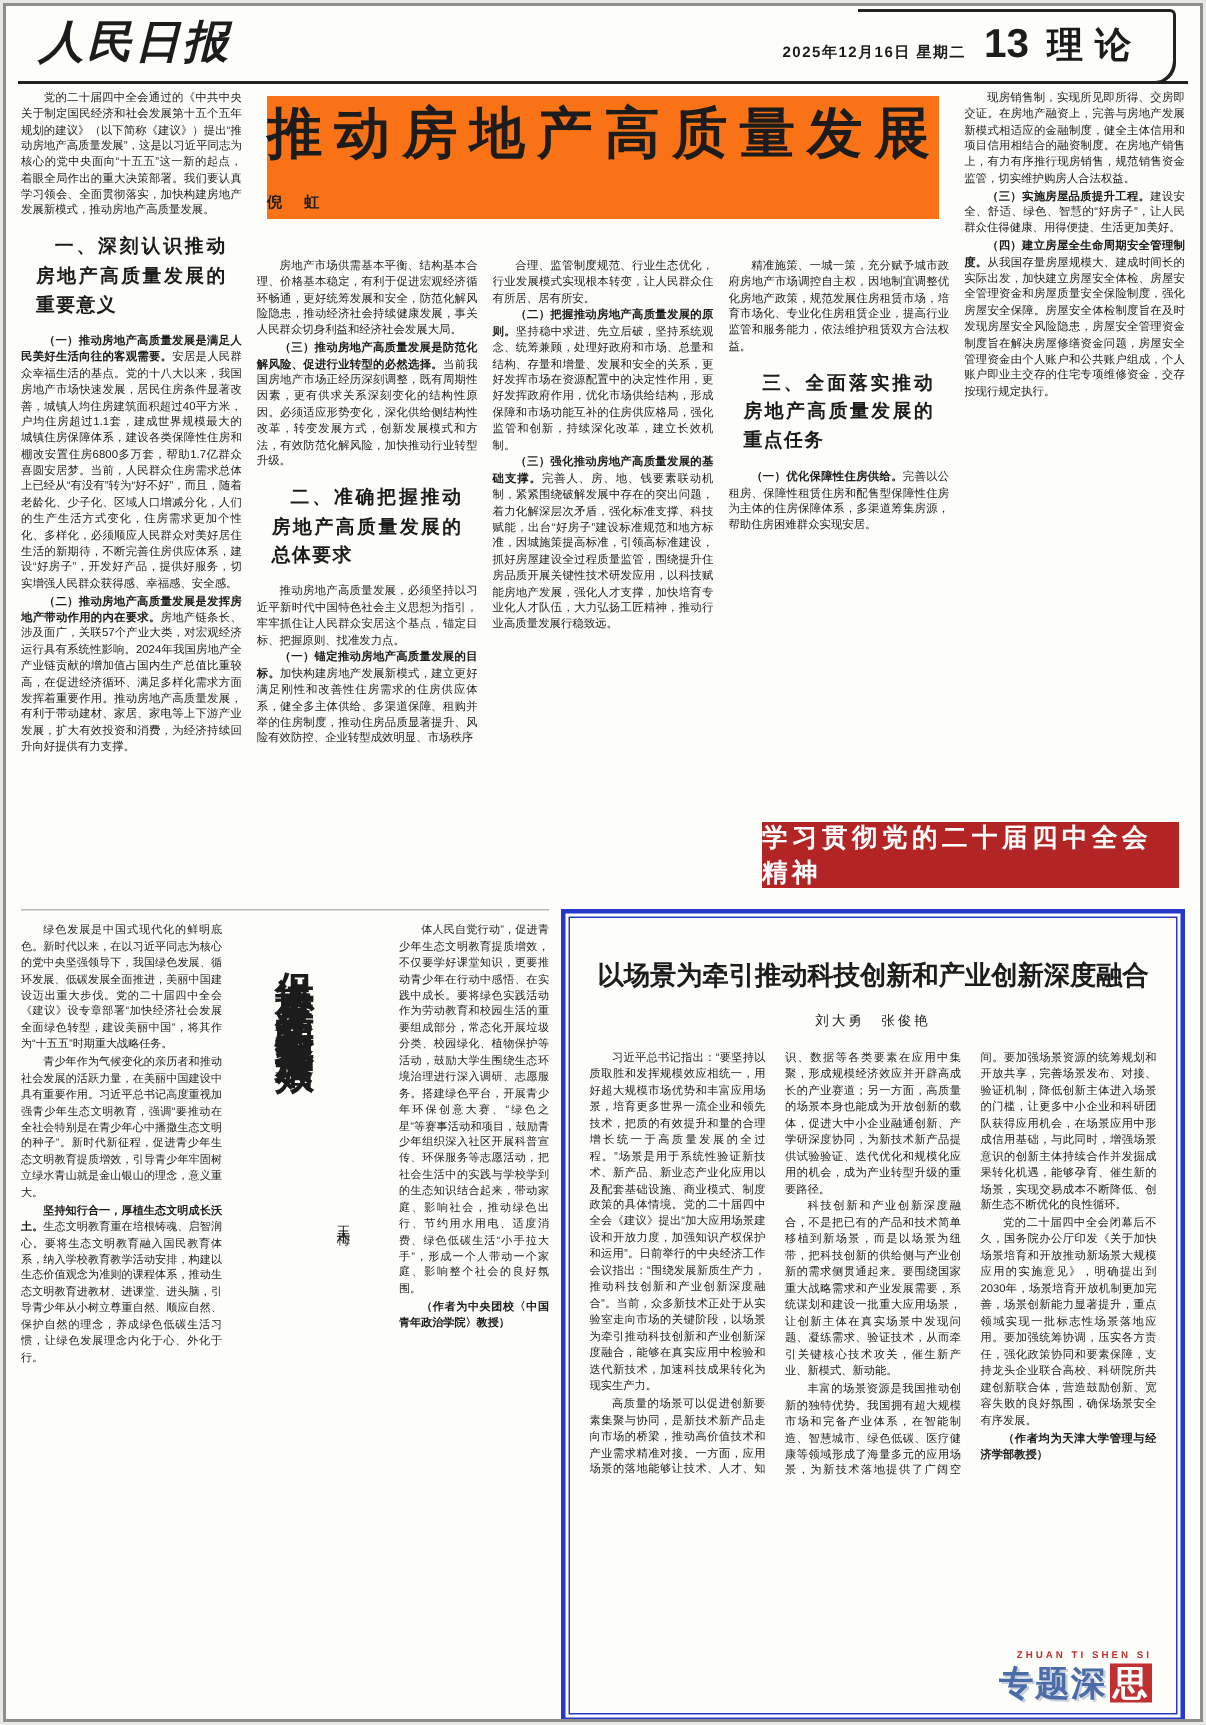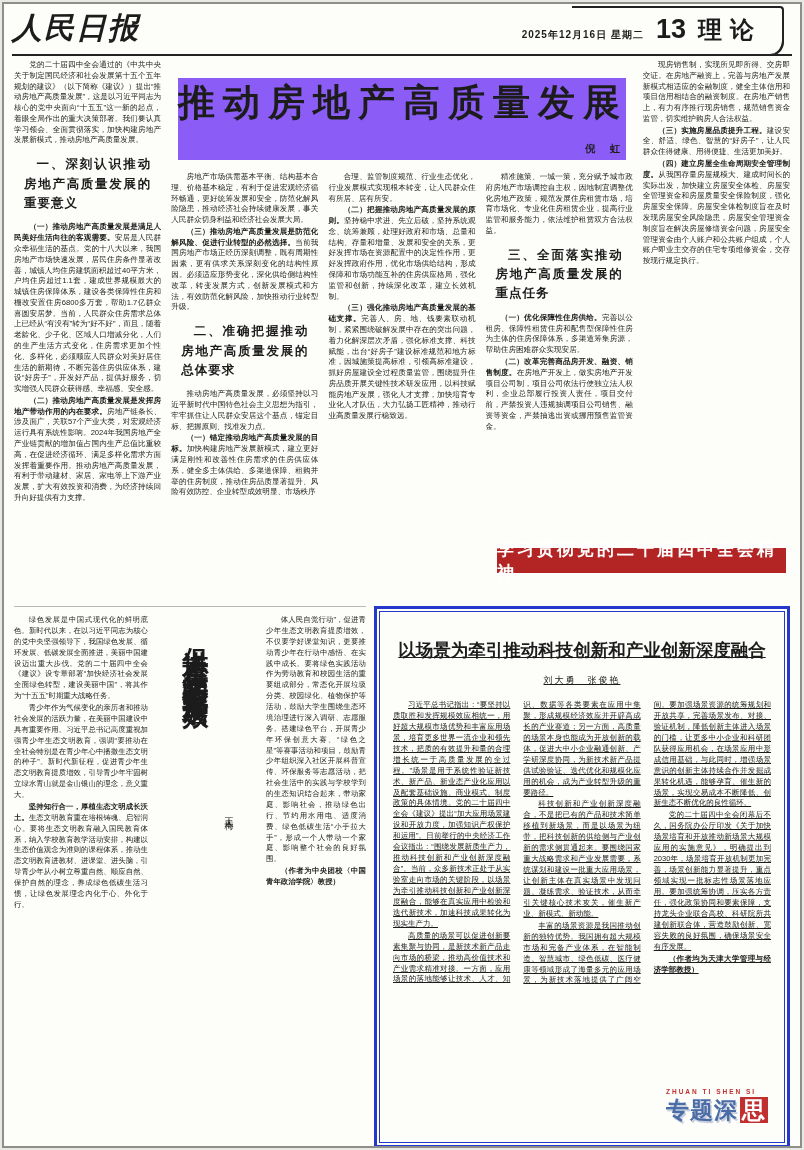--- a/index.html
+++ b/index.html
@@ -1,70 +1,70 @@
 <!DOCTYPE html>
 <html><head>
 <meta charset="utf-8">
 <style>
   html,body{margin:0;padding:0;background:#e8e8e4;}
   .page{position:relative;width:800px;height:1146px;margin:2px auto;background:#fdfdfa;
         border:2px solid #8f8f8a;box-sizing:border-box;overflow:hidden;
         font-family:"Liberation Sans",sans-serif;color:#1c1c1c;}
   
   .header{position:relative;height:50px;margin:0 8px;border-bottom:2px solid #222;}
-  .masthead{position:absolute;left:0;top:4px;font-family:Liberation Serif, serif;
+  .masthead{position:absolute;left:14px;top:4px;font-family:Liberation Serif, serif;
             font-weight:900;font-style:italic;font-size:30px;letter-spacing:2px;}
   .head-right{position:absolute;right:30px;top:10px;display:flex;align-items:baseline;gap:12px;}
   .pub-date{font-size:10px;font-weight:bold;letter-spacing:1px;}
   .page-num{font-size:27px;font-weight:900;}
   .section-name{font-size:24px;font-weight:900;letter-spacing:8px;}
   .corner{position:absolute;top:2px;right:8px;width:210px;height:46px;
           border-top:2px solid #222;border-right:2px solid #222;border-top-right-radius:4px;
           border-bottom-right-radius:14px;pointer-events:none;}
   .corner:after{content:"";position:absolute;right:-2px;bottom:-2px;width:14px;height:14px;
           border-right:2px solid #222;border-bottom:2px solid #222;border-bottom-right-radius:14px;}
   
   .top-article{position:relative;height:540px;margin:4px 10px 0;display:grid;
                grid-template-columns:repeat(5,1fr);gap:10px;overflow:hidden;}
-  .headline-block{position:absolute;left:164px;right:164px;top:18px;z-index:2;
-                  background:#8b5cf6;text-align:right;padding-bottom:4px;}
+  .headline-block{position:absolute;left:164px;right:164px;top:4px;z-index:2;
+                  background:#f97316;text-align:left;padding-bottom:4px;}
   .main-title{font-size:37px;font-weight:900;letter-spacing:8px;white-space:nowrap;}
   .main-byline{margin-top:14px;font-size:10px;letter-spacing:6px;font-weight:bold;}
   .tcol{font-size:7.6px;line-height:1.42;text-align:justify;overflow:hidden;height:540px;}
   .tcol.offset{padding-top:112px;box-sizing:border-box;}
   .tcol.short{height:482px;}
   .para{margin:0 0 1px;text-indent:2em;}
   .lead{font-weight:bold;}
   .note{font-weight:bold;}
   .col-heading{font-size:12.5px;font-weight:900;line-height:1.55;margin:9px 2px;
                padding:0 8px;letter-spacing:1px;text-indent:1em;}
-  .banner{position:absolute;left:483px;right:4px;top:488px;height:25px;z-index:3;
+  .banner{position:absolute;left:494px;right:4px;top:488px;height:44px;z-index:3;
           background:#b32424;color:#ffffff;display:flex;align-items:center;justify-content:center;
           font-size:17px;font-weight:900;letter-spacing:3px;}
   
   .bottom{display:flex;gap:8px;margin:6px 10px 0;height:542px;}
   .left-art{width:352px;flex:0 0 352px;display:flex;gap:13px;position:relative;
             border-top:1px solid #b9b9b4;padding-top:8px;box-sizing:border-box;justify-content:center;}
   .lcol{font-size:7.4px;line-height:1.47;text-align:justify;overflow:hidden;}
   .lcol-a{width:134px;flex:0 0 134px;}
   .lcol-b{flex:1;padding-bottom:2px;}
   .vband{width:92px;flex:0 0 92px;display:flex;justify-content:center;gap:8px;}
   .vtitle{writing-mode:vertical-rl;font-family:"DejaVu Serif",serif;font-weight:900;
           font-size:26px;letter-spacing:4px;margin-top:12px;}
   .vauthor{writing-mode:vertical-rl;font-size:9px;letter-spacing:2px;margin-top:195px;}
   
   .blue-box{flex:1;border:3px solid #2638cc;padding:2px;box-sizing:border-box;position:relative;}
   .blue-inner{border:1px solid #2638cc;height:100%;box-sizing:border-box;
-              padding:26px 13px 10px;position:relative;overflow:hidden;text-decoration:underline;}
+              padding:26px 13px 10px;position:relative;overflow:hidden;}
   .bb-title{text-align:center;font-family:"DejaVu Serif",serif;font-weight:900;font-size:17.5px;
             white-space:nowrap;}
   .bb-byline{text-align:center;font-size:9px;letter-spacing:2px;margin-top:12px;}
   .bb-body{margin-top:13px;column-count:3;column-gap:13px;height:396px;
            font-size:7.5px;line-height:1.46;text-align:justify;overflow:hidden;}
-  .badge{position:absolute;right:16px;bottom:16px;text-align:left;z-index:4;}
+  .badge{position:absolute;right:16px;bottom:4px;text-align:right;z-index:4;}
   .badge-en{color:#c03030;font-size:6.5px;font-weight:bold;letter-spacing:2px;}
   .badge-cn{font-size:23px;font-weight:900;color:#4a6da7;letter-spacing:1px;
             text-shadow:1.5px 1.5px 0 #c9cfdd;}
   .badge-cn .last{color:#fff;background:#c03030;text-shadow:none;padding:0 2px;margin-left:2px;}
 </style>
 </head>
 <body>
 
 <div class="page">
 
@@ -98,21 +98,20 @@
       </div>
     <div class="tcol offset">
         <p class="para">合理、监管制度规范、行业生态优化，行业发展模式实现根本转变，让人民群众住有所居、居有所安。</p>
         <p class="para"><span class="lead">（二）把握推动房地产高质量发展的原则。</span>坚持稳中求进、先立后破，坚持系统观念、统筹兼顾，处理好政府和市场、总量和结构、存量和增量、发展和安全的关系，更好发挥市场在资源配置中的决定性作用，更好发挥政府作用，优化市场供给结构，形成保障和市场功能互补的住房供应格局，强化监管和创新，持续深化改革，建立长效机制。</p>
         <p class="para"><span class="lead">（三）强化推动房地产高质量发展的基础支撑。</span>完善人、房、地、钱要素联动机制，紧紧围绕破解发展中存在的突出问题，着力化解深层次矛盾，强化标准支撑、科技赋能，出台“好房子”建设标准规范和地方标准，因城施策提高标准，引领高标准建设，抓好房屋建设全过程质量监管，围绕提升住房品质开展关键性技术研发应用，以科技赋能房地产发展，强化人才支撑，加快培育专业化人才队伍，大力弘扬工匠精神，推动行业高质量发展行稳致远。</p>
       </div>
     <div class="tcol offset short">
         <p class="para">精准施策、一城一策，充分赋予城市政府房地产市场调控自主权，因地制宜调整优化房地产政策，规范发展住房租赁市场，培育市场化、专业化住房租赁企业，提高行业监管和服务能力，依法维护租赁双方合法权益。</p>
         <div class="col-heading">三、全面落实推动房地产高质量发展的重点任务</div>
         <p class="para"><span class="lead">（一）优化保障性住房供给。</span>完善以公租房、保障性租赁住房和配售型保障性住房为主体的住房保障体系，多渠道筹集房源，帮助住房困难群众实现安居。</p>
-        <p class="para"><span class="lead">（二）改革完善商品房开发、融资、销售制度。</span>在房地产开发上，做实房地产开发项目公司制，项目公司依法行使独立法人权利，企业总部履行投资人责任，项目交付前，严禁投资人违规抽调项目公司销售、融资等资金，严禁抽逃出资或挪用预售监管资金。</p>
       </div>
     <div class="tcol short">
         <p class="para">现房销售制，实现所见即所得、交房即交证。在房地产融资上，完善与房地产发展新模式相适应的金融制度，健全主体信用和项目信用相结合的融资制度。在房地产销售上，有力有序推行现房销售，规范销售资金监管，切实维护购房人合法权益。</p>
         <p class="para"><span class="lead">（三）实施房屋品质提升工程。</span>建设安全、舒适、绿色、智慧的“好房子”，让人民群众住得健康、用得便捷、生活更加美好。</p>
         <p class="para"><span class="lead">（四）建立房屋全生命周期安全管理制度。</span>从我国存量房屋规模大、建成时间长的实际出发，加快建立房屋安全体检、房屋安全管理资金和房屋质量安全保险制度，强化房屋安全保障。房屋安全体检制度旨在及时发现房屋安全风险隐患，房屋安全管理资金制度旨在解决房屋修缮资金问题，房屋安全管理资金由个人账户和公共账户组成，个人账户即业主交存的住宅专项维修资金，交存按现行规定执行。</p>
       </div>
     <div class="banner">学习贯彻党的二十届四中全会精神</div>
   </div>
 
   <div class="bottom">

